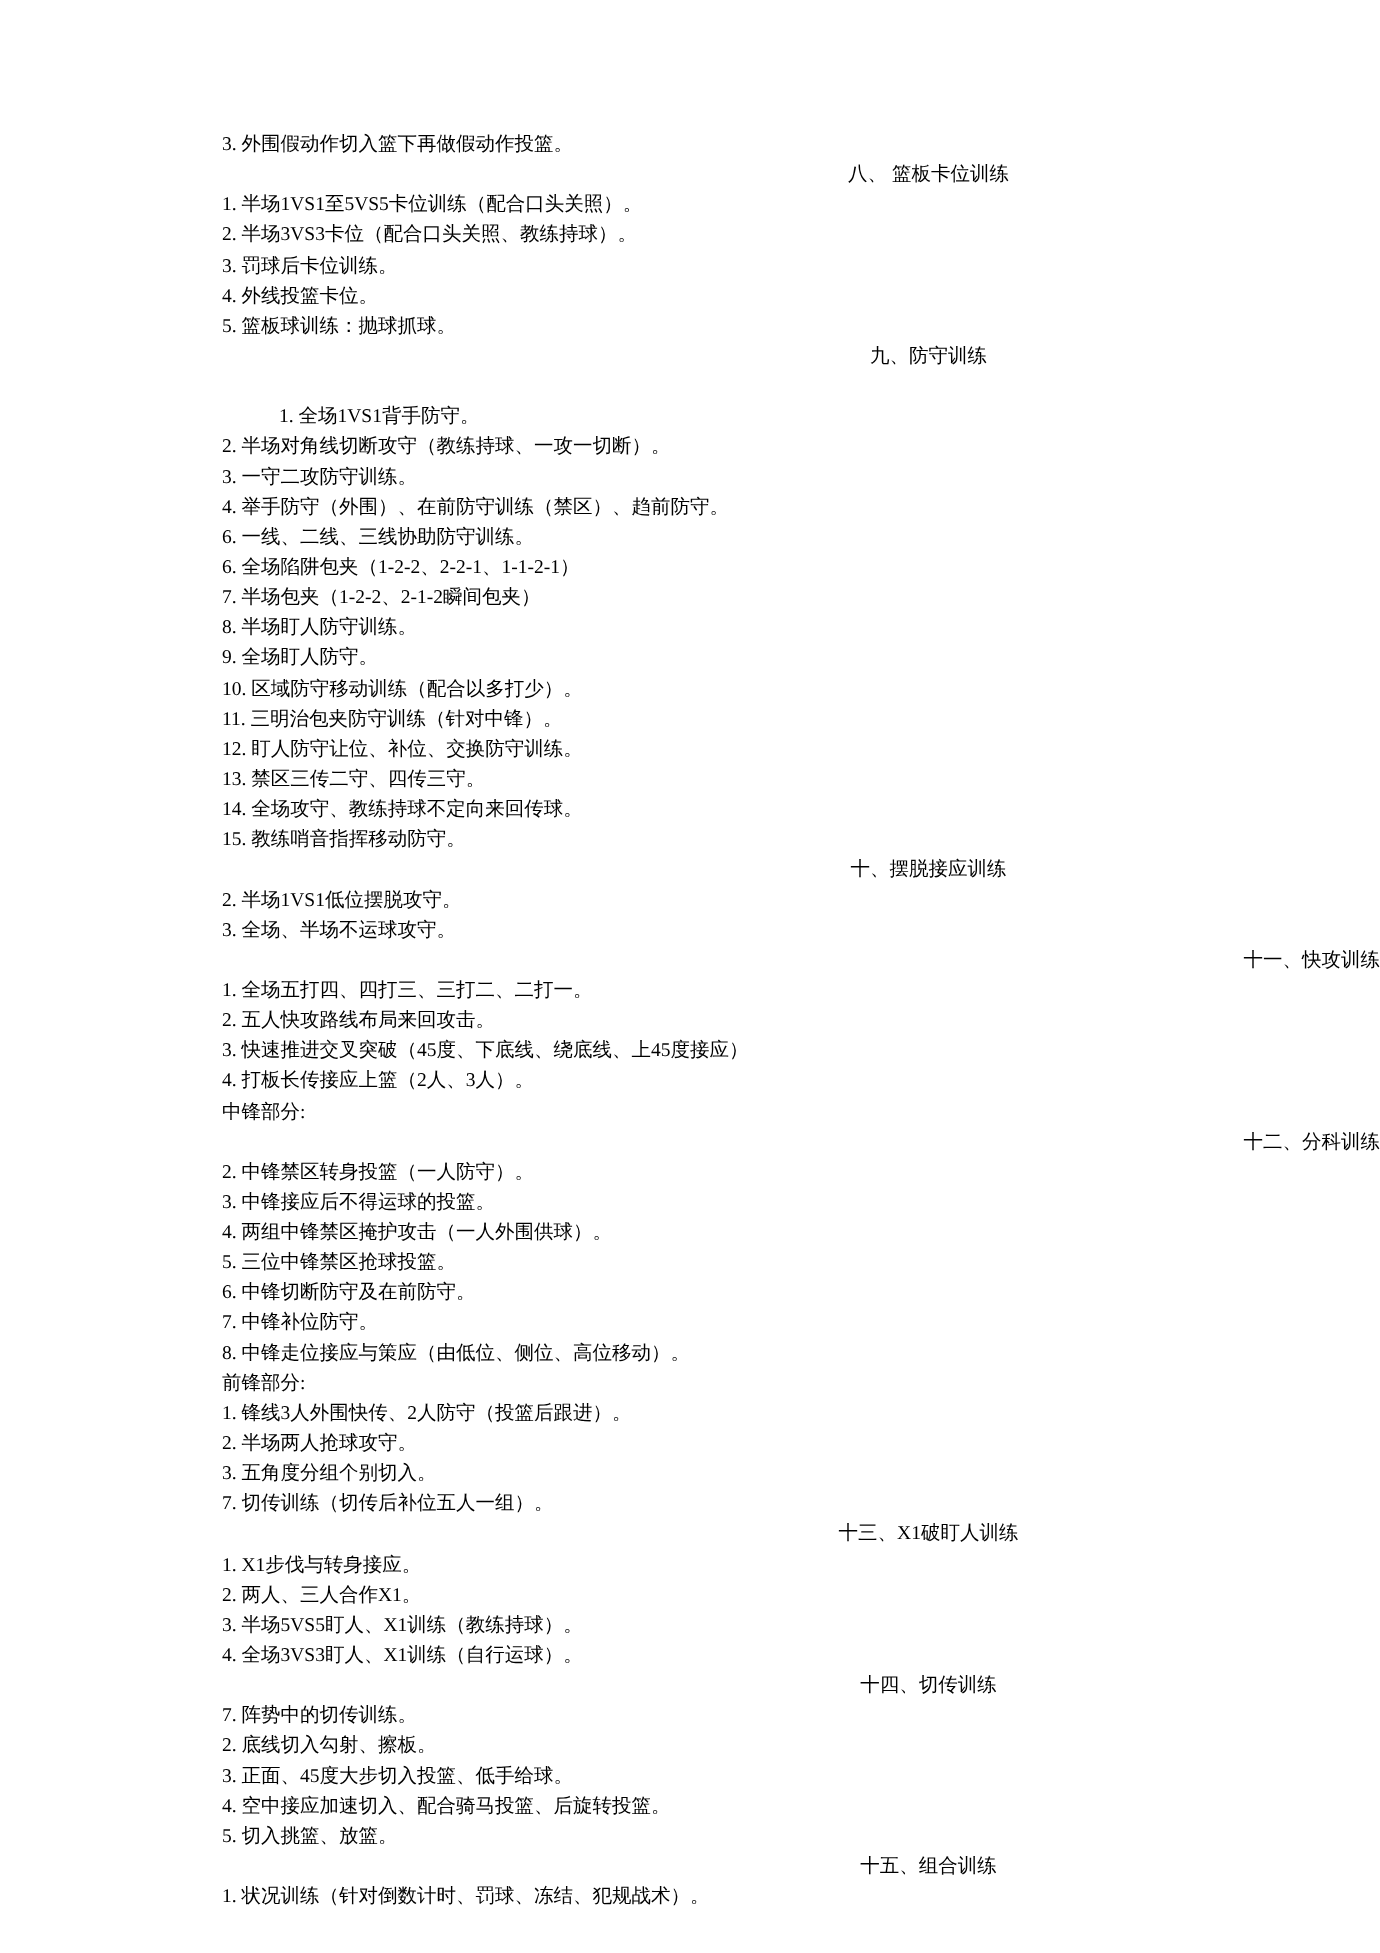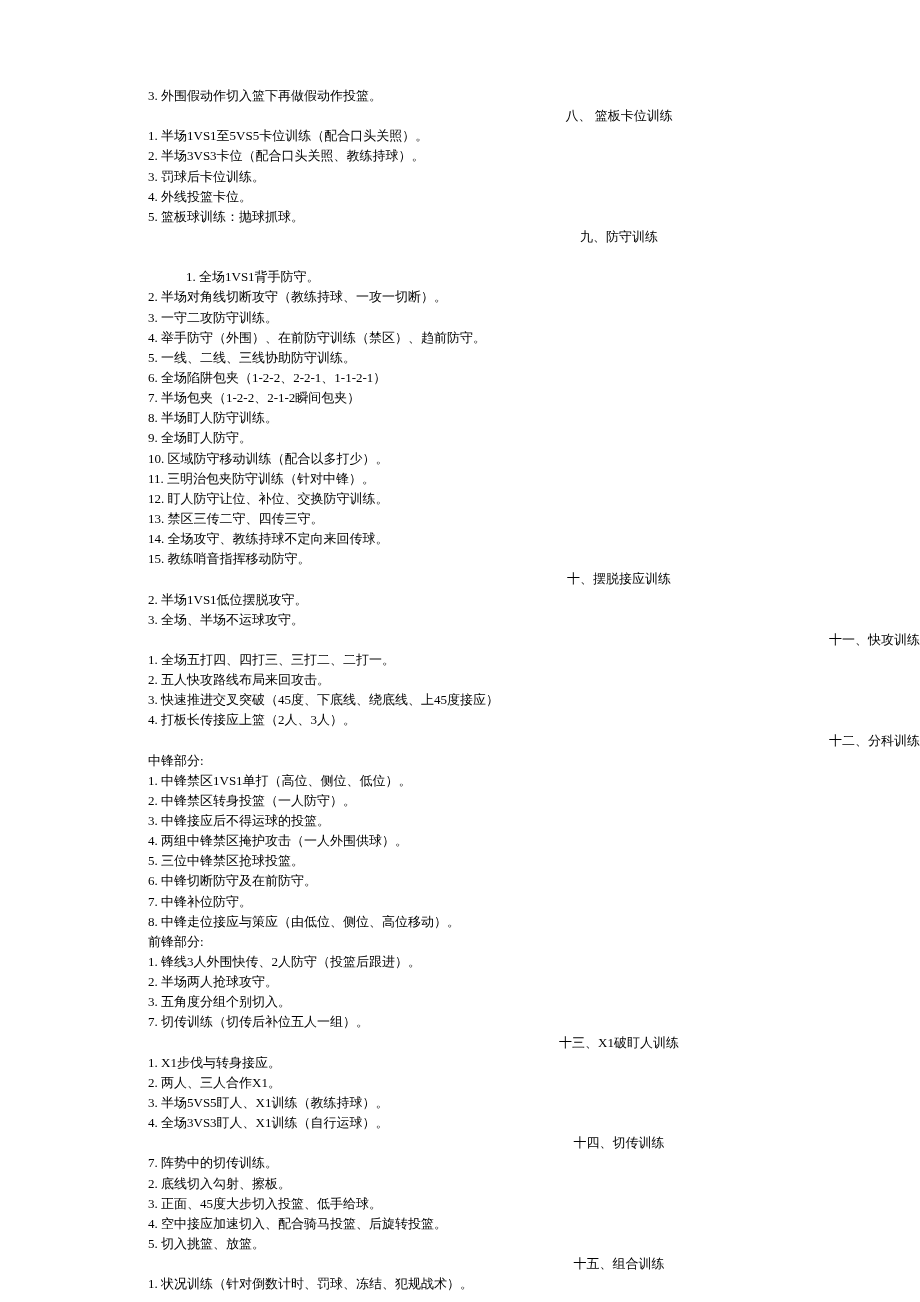--- a/index.html
+++ b/index.html
@@ -41,42 +41,41 @@
     <div class="line">2. 半场3VS3卡位（配合口头关照、教练持球）。</div>
     <div class="line">3. 罚球后卡位训练。</div>
     <div class="line">4. 外线投篮卡位。</div>
     <div class="line">5. 篮板球训练：抛球抓球。</div>
     <div class="line heading">九、防守训练</div>
     <div class="line"> </div>
     <div class="line indent-extra">1. 全场1VS1背手防守。</div>
     <div class="line">2. 半场对角线切断攻守（教练持球、一攻一切断）。</div>
     <div class="line">3. 一守二攻防守训练。</div>
     <div class="line">4. 举手防守（外围）、在前防守训练（禁区）、趋前防守。</div>
-    <div class="line">5. 一线、二线、三线协助防守训练。</div>
+    <div class="line">6. 一线、二线、三线协助防守训练。</div>
     <div class="line">6. 全场陷阱包夹（1-2-2、2-2-1、1-1-2-1）</div>
     <div class="line">7. 半场包夹（1-2-2、2-1-2瞬间包夹）</div>
     <div class="line">8. 半场盯人防守训练。</div>
     <div class="line">9. 全场盯人防守。</div>
     <div class="line">10. 区域防守移动训练（配合以多打少）。</div>
     <div class="line">11. 三明治包夹防守训练（针对中锋）。</div>
     <div class="line">12. 盯人防守让位、补位、交换防守训练。</div>
     <div class="line">13. 禁区三传二守、四传三守。</div>
     <div class="line">14. 全场攻守、教练持球不定向来回传球。</div>
     <div class="line">15. 教练哨音指挥移动防守。</div>
     <div class="line heading">十、摆脱接应训练</div>
     <div class="line">2. 半场1VS1低位摆脱攻守。</div>
     <div class="line">3. 全场、半场不运球攻守。</div>
     <div class="line heading-narrow">十一、快攻训练</div>
     <div class="line">1. 全场五打四、四打三、三打二、二打一。</div>
     <div class="line">2. 五人快攻路线布局来回攻击。</div>
     <div class="line">3. 快速推进交叉突破（45度、下底线、绕底线、上45度接应）</div>
     <div class="line">4. 打板长传接应上篮（2人、3人）。</div>
+    <div class="line">中锋部分:</div>
     <div class="line heading-narrow">十二、分科训练</div>
-    <div class="line">中锋部分:</div>
-    <div class="line">1. 中锋禁区1VS1单打（高位、侧位、低位）。</div>
     <div class="line">2. 中锋禁区转身投篮（一人防守）。</div>
     <div class="line">3. 中锋接应后不得运球的投篮。</div>
     <div class="line">4. 两组中锋禁区掩护攻击（一人外围供球）。</div>
     <div class="line">5. 三位中锋禁区抢球投篮。</div>
     <div class="line">6. 中锋切断防守及在前防守。</div>
     <div class="line">7. 中锋补位防守。</div>
     <div class="line">8. 中锋走位接应与策应（由低位、侧位、高位移动）。</div>
     <div class="line">前锋部分:</div>
     <div class="line">1. 锋线3人外围快传、2人防守（投篮后跟进）。</div>
     <div class="line">2. 半场两人抢球攻守。</div>

